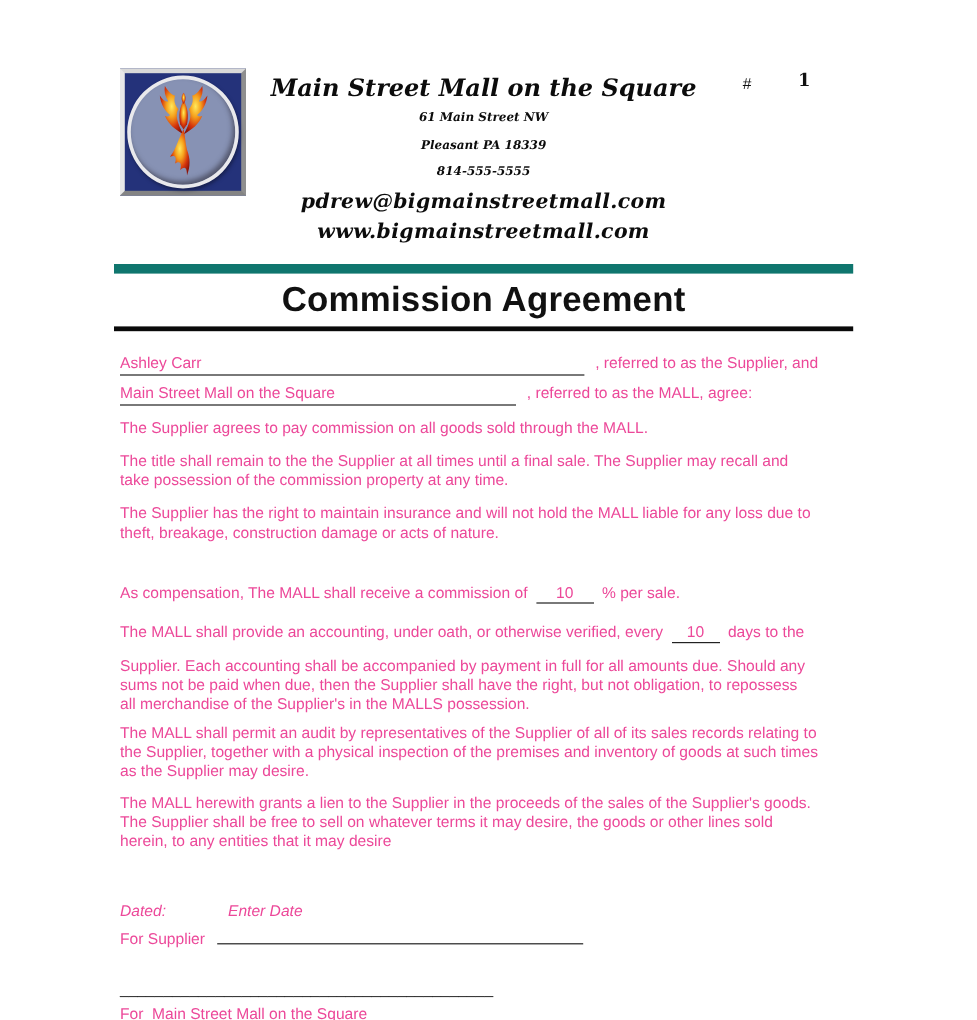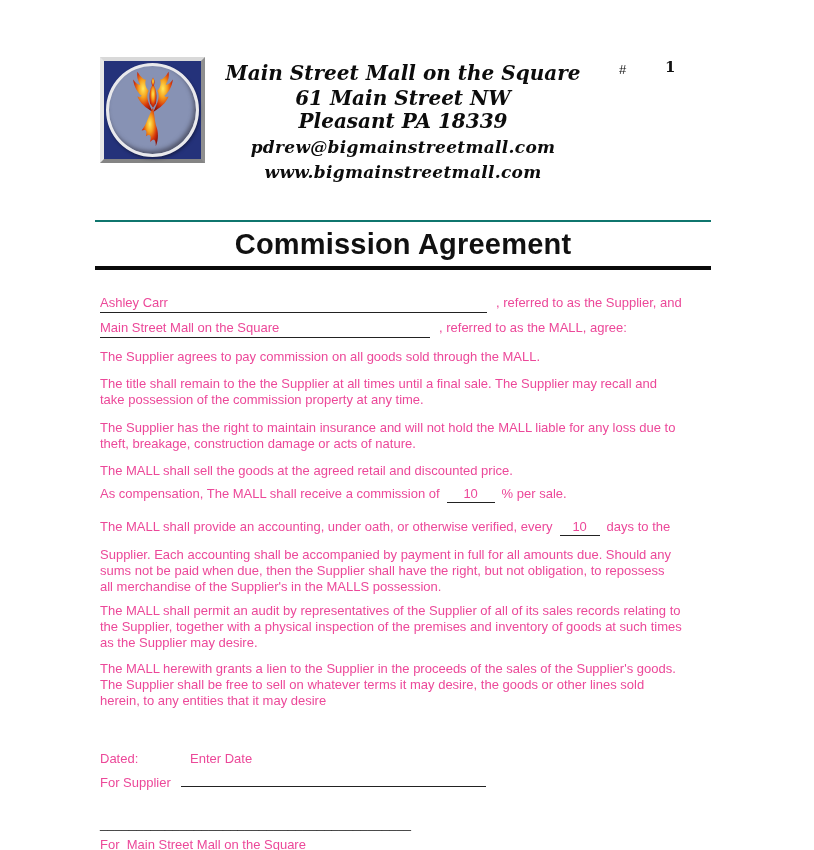--- a/index.html
+++ b/index.html
@@ -14,40 +14,40 @@
   }
   .logo-circle{
     position:absolute;left:2px;top:2px;width:93px;height:94px;border-radius:50%;
     background:#8792b4;border:3px solid #e9e9ec;box-sizing:border-box;
     box-shadow:inset -2px -3px 4px rgba(55,55,70,.65), 1px 2px 3px rgba(15,20,50,.55);
     display:flex;align-items:center;justify-content:center;
   }
   .hdr-text{position:absolute;left:95px;top:27px;width:616px;text-align:center;
     font-family:"DejaVu Serif","Liberation Serif",serif;font-style:italic;font-weight:700;color:#0c0c0c;}
   .hdr-company{font-size:20px;line-height:28px;}
-  .hdr-addr{font-size:20px;line-height:23px;}
+  .hdr-addr{font-size:10px;line-height:23px;}
   .hdr-mail{font-size:17px;line-height:25px;letter-spacing:.3px;}
   .page-hash{position:absolute;left:619px;top:30px;font-size:13px;color:#111;}
   .page-num{position:absolute;left:665px;top:26px;font-family:"DejaVu Serif",serif;font-weight:700;font-size:15px;color:#111;}
   
   .title-block{
     position:absolute;left:95px;top:188px;width:616px;
-    border-top:2px solid #0f766e;border-bottom:4px solid #0a0a0a;text-align:center;
+    border-top:8px solid #0f766e;border-bottom:4px solid #0a0a0a;text-align:center;
   }
   .title-block h1{margin:0;font-size:29px;line-height:44px;font-weight:700;color:#111;letter-spacing:.2px;}
   
   .para{position:absolute;left:100px;font-size:13px;line-height:16px;white-space:nowrap;color:#ec4899;}
   .fill{display:inline-block;border-bottom:1px solid #222;padding-bottom:1px;vertical-align:baseline;}
   .fill-supplier{width:387px;}
   .fill-mall{width:330px;}
   .after{margin-left:9px;}
   .blank{display:inline-block;text-align:center;border-bottom:1px solid #222;vertical-align:baseline;margin:0 7px;}
   .blank-rate{width:48px;}
   .blank-days{width:40px;}
-  .dated{height:13px;overflow:hidden;line-height:15px;}
+  .dated{height:13px;overflow:hidden;line-height:15px;font-style:italic;}
   .date-ph{position:absolute;left:90px;top:0;}
   .sig-line{display:inline-block;width:305px;border-bottom:1px solid #222;height:13px;margin-left:10px;vertical-align:baseline;}
   .pre{white-space:pre;}
   .underscores{letter-spacing:0;color:#222;}
 </style>
 </head>
 <body>
 
 <div class="page">
 
@@ -70,20 +70,21 @@
             <path d="M50,9 C47,13 47,18 50,22 C53,18 53,13 50,9 Z"></path>
             <path d="M50,52 C44,62 42,74 34,84 C40,82 42,84 40,92 C46,88 48,92 46,100 C52,94 54,98 54,106 C58,96 58,86 54,76 C52,68 52,60 50,52 Z"></path>
           </g>
         </svg>
       </div>
     </div>
     <div class="hdr-text">
       <div class="hdr-company">Main Street Mall on the Square</div>
       <div class="hdr-addr">61 Main Street NW</div>
       <div class="hdr-addr">Pleasant PA 18339</div>
+      <div class="hdr-addr" style="line-height:21px">814-555-5555</div>
       <div class="hdr-mail" style="margin-top:2px">pdrew@bigmainstreetmall.com</div>
       <div class="hdr-mail">www.bigmainstreetmall.com</div>
     </div>
     <div class="page-hash">#</div>
     <div class="page-num">1</div>
   </div>
 
   <div class="title-block">
     <h1>Commission Agreement</h1>
   </div>
@@ -102,23 +103,20 @@
   <div class="para" style="top:344px">
     <div>The title shall remain to the the Supplier at all times until a final sale. The Supplier may recall and</div>
     <div>take possession of the commission property at any time.</div>
   </div>
 
   <div class="para" style="top:388px">
     <div>The Supplier has the right to maintain insurance and will not hold the MALL liable for any loss due to</div>
     <div>theft, breakage, construction damage or acts of nature.</div>
   </div>
 
-  <div class="para" style="top:431px">
-    <div>The MALL shall sell the goods at the agreed retail and discounted price.</div>
-  </div>
 
   <div class="para" style="top:454px">
     <span>As compensation, The MALL shall receive a commission of</span><span class="blank blank-rate">10</span><span>% per sale.</span>
   </div>
 
   <div class="para" style="top:487px">
     <span>The MALL shall provide an accounting, under oath, or otherwise verified, every</span><span class="blank blank-days">10</span><span>days to the</span>
   </div>
 
   <div class="para" style="top:515px">

